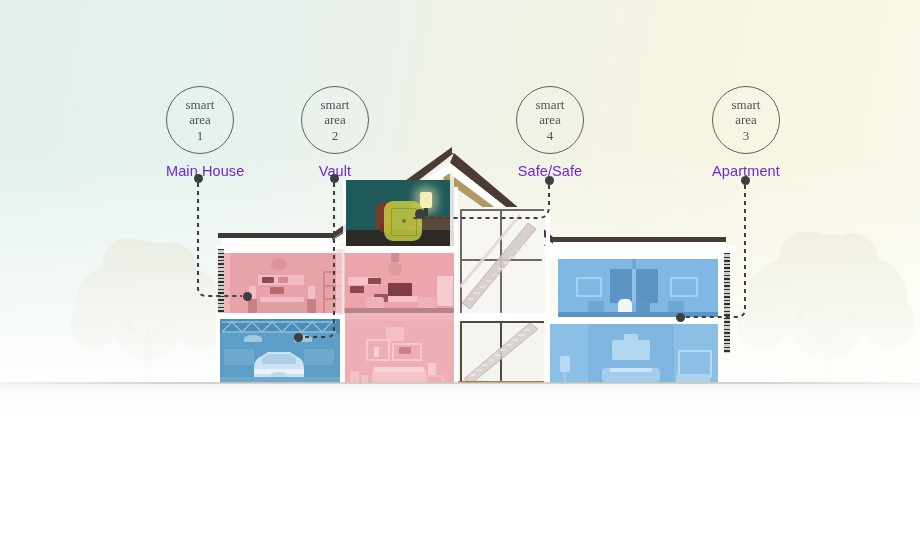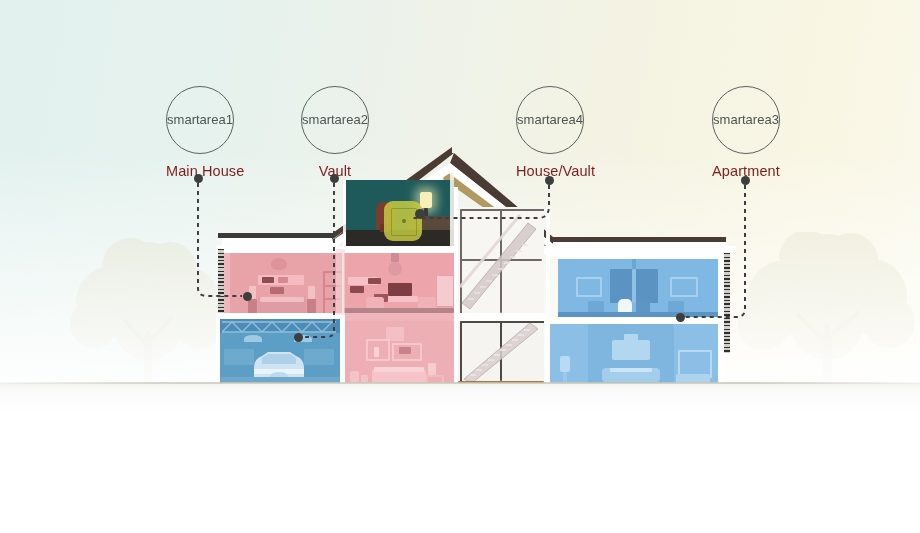--- a/index.html
+++ b/index.html
@@ -38,28 +38,29 @@
   
   .tree{position:absolute;opacity:.52;}
   .tree svg{display:block;}
 
   
   .callout{position:absolute;text-align:center;}
   .bubble{
     width:68px;height:68px;border-radius:50%;
     border:1.3px solid #5b6360;
     box-sizing:border-box;
-    display:flex;align-items:center;justify-content:center;
+    display:flex;flex-direction:column;align-items:center;justify-content:center;
     color:#4c5553;font-size:13px;line-height:15.5px;
     background:transparent;
     margin:0 auto;
+    font-family:Liberation Serif, serif;
   }
   .bubble .num{font-size:13px;}
   .clabel{
-    margin-top:9px;font-size:14.5px;color:#7f1d1d;white-space:nowrap;letter-spacing:.1px;
+    margin-top:9px;font-size:14.5px;color:#6d28d9;white-space:nowrap;letter-spacing:.1px;
   }
   .dot{
     position:absolute;width:9px;height:9px;border-radius:50%;background:#3c3f3e;
   }
 
   
   .conn{position:absolute;left:0;top:0;width:920px;height:533px;pointer-events:none;}
 
   
   #house{position:absolute;left:160px;top:145px;width:600px;height:245px;}
@@ -344,21 +345,21 @@
     </div>
     <div class="clabel">Vault</div>
   </div>
 
   <div class="callout" id="c2" style="left: 516px; top: 86px; width: 68px;">
     <div class="bubble">
       <span>smart</span>
       <span>area</span>
       <span class="num">4</span>
     </div>
-    <div class="clabel">House/Vault</div>
+    <div class="clabel">Safe/Safe</div>
   </div>
 
   <div class="callout" id="c3" style="left: 712px; top: 86px; width: 68px;">
     <div class="bubble">
       <span>smart</span>
       <span>area</span>
       <span class="num">3</span>
     </div>
     <div class="clabel">Apartment</div>
   </div>

